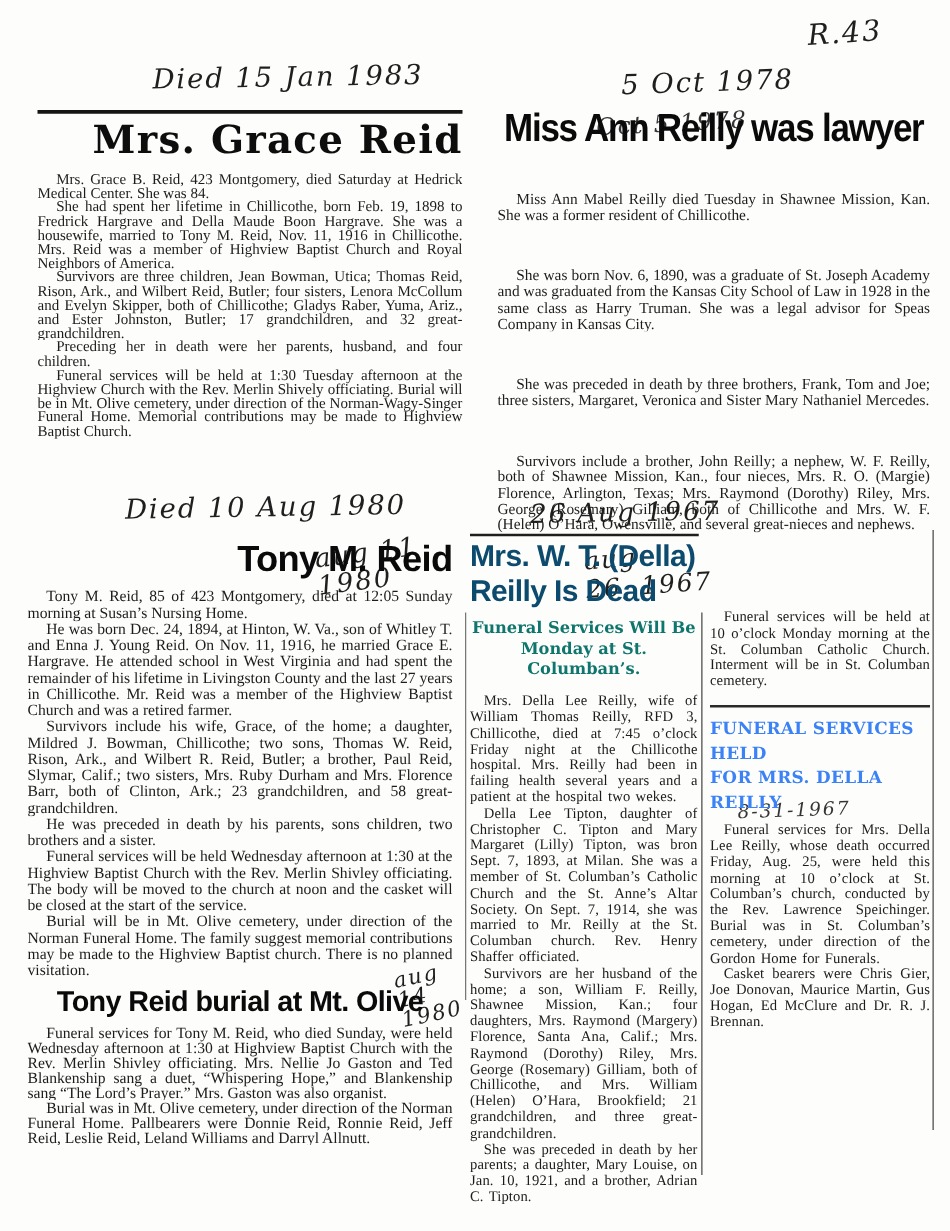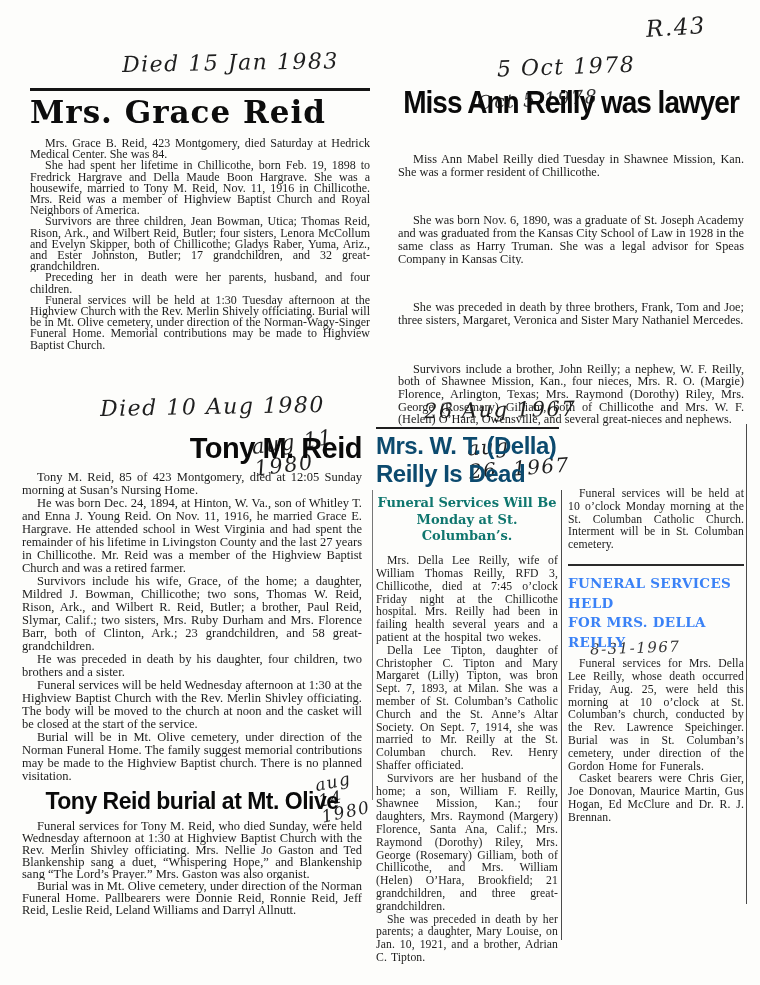--- a/index.html
+++ b/index.html
@@ -17,21 +17,21 @@
   .clip-ann p    { font-size:12.3px; line-height:12.7px;margin-top:36px; }
   .clip-tony p   { font-size:12.5px; line-height:13.0px; }
   .clip-burial p { font-size:12.5px; line-height:12.0px; }
   .della p       { font-size:11.7px; line-height:12.8px; text-indent:11px;
                    word-spacing:1.2px; letter-spacing:0.1px; }
 
   .h-serif { font-family:"DejaVu Serif","Liberation Serif",serif; font-weight:bold; }
   .h-sans  { font-family:"Liberation Sans","DejaVu Sans",sans-serif; font-weight:bold; }
 
   .headline-grace {
-    font-size:31px; text-align:left; letter-spacing:1px;
+    font-size:31px; text-align:right; letter-spacing:1px;
     margin:2px 0 8px 0; color:#0d0d0d;
   }
   .rule-top { border-top:3px solid #151515; margin-bottom:3px; }
   .headline-ann {
     font-size:28px; text-align:center; letter-spacing:-1px;
     transform:scaleY(1.12); transform-origin:top;
     margin:0 0 8px 0; color:#0a0a0a; white-space:nowrap;
   }
   .headline-tony {
     font-size:29px; text-align:right; letter-spacing:-0.5px;
@@ -113,21 +113,21 @@
     <p>She was born Nov. 6, 1890, was a graduate of St. Joseph Academy and was graduated from the Kansas City School of Law in 1928 in the same class as Harry Truman. She was a legal advisor for Speas Company in Kansas City.</p>
     <p>She was preceded in death by three brothers, Frank, Tom and Joe; three sisters, Margaret, Veronica and Sister Mary Nathaniel Mercedes.</p>
     <p>Survivors include a brother, John Reilly; a nephew, W. F. Reilly, both of Shawnee Mission, Kan., four nieces, Mrs. R. O. (Margie) Florence, Arlington, Texas; Mrs. Raymond (Dorothy) Riley, Mrs. George (Rosemary) Gilliam, both of Chillicothe and Mrs. W. F. (Helen) O’Hara, Owensville, and several great-nieces and nephews.</p>
   </article>
 
   <article class="clip clip-tony" style="left:22px; top:432px; width:340px;">
     <h1 class="h-sans headline-tony">Tony M. Reid</h1>
     <p>Tony M. Reid, 85 of 423 Montgomery, died at 12:05 Sunday morning at Susan’s Nursing Home.</p>
     <p>He was born Dec. 24, 1894, at Hinton, W. Va., son of Whitley T. and Enna J. Young Reid. On Nov. 11, 1916, he married Grace E. Hargrave. He attended school in West Virginia and had spent the remainder of his lifetime in Livingston County and the last 27 years in Chillicothe. Mr. Reid was a member of the Highview Baptist Church and was a retired farmer.</p>
     <p>Survivors include his wife, Grace, of the home; a daughter, Mildred J. Bowman, Chillicothe; two sons, Thomas W. Reid, Rison, Ark., and Wilbert R. Reid, Butler; a brother, Paul Reid, Slymar, Calif.; two sisters, Mrs. Ruby Durham and Mrs. Florence Barr, both of Clinton, Ark.; 23 grandchildren, and 58 great-grandchildren.</p>
-    <p>He was preceded in death by his daughter, four children, two brothers and a sister.</p>
+    <p>He was preceded in death by his parents, sons children, two brothers and a sister.</p>
     <p>Funeral services will be held Wednesday afternoon at 1:30 at the Highview Baptist Church with the Rev. Merlin Shivley officiating. The body will be moved to the church at noon and the casket will be closed at the start of the service.</p>
     <p>Burial will be in Mt. Olive cemetery, under direction of the Norman Funeral Home. The family suggest memorial contributions may be made to the Highview Baptist church. There is no planned visitation.</p>
   </article>
 
   <article class="clip clip-burial" style="left:22px; top:788px; width:340px;">
     <h1 class="h-sans headline-burial">Tony Reid burial at Mt. Olive</h1>
     <p>Funeral services for Tony M. Reid, who died Sunday, were held Wednesday afternoon at 1:30 at Highview Baptist Church with the Rev. Merlin Shivley officiating. Mrs. Nellie Jo Gaston and Ted Blankenship sang a duet, “Whispering Hope,” and Blankenship sang “The Lord’s Prayer.” Mrs. Gaston was also organist.</p>
     <p>Burial was in Mt. Olive cemetery, under direction of the Norman Funeral Home. Pallbearers were Donnie Reid, Ronnie Reid, Jeff Reid, Leslie Reid, Leland Williams and Darryl Allnutt.</p>
   </article>
 

